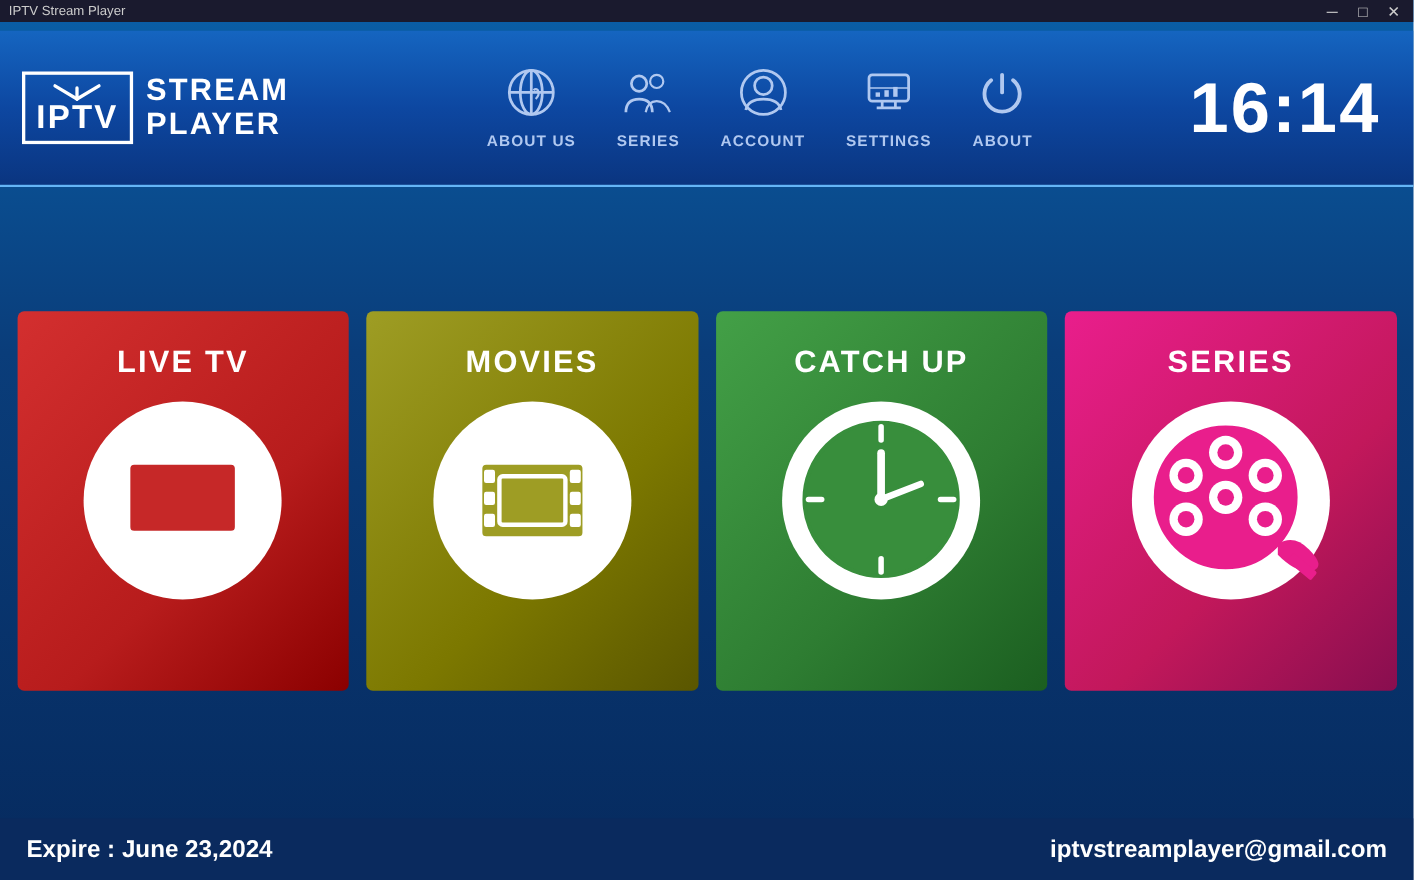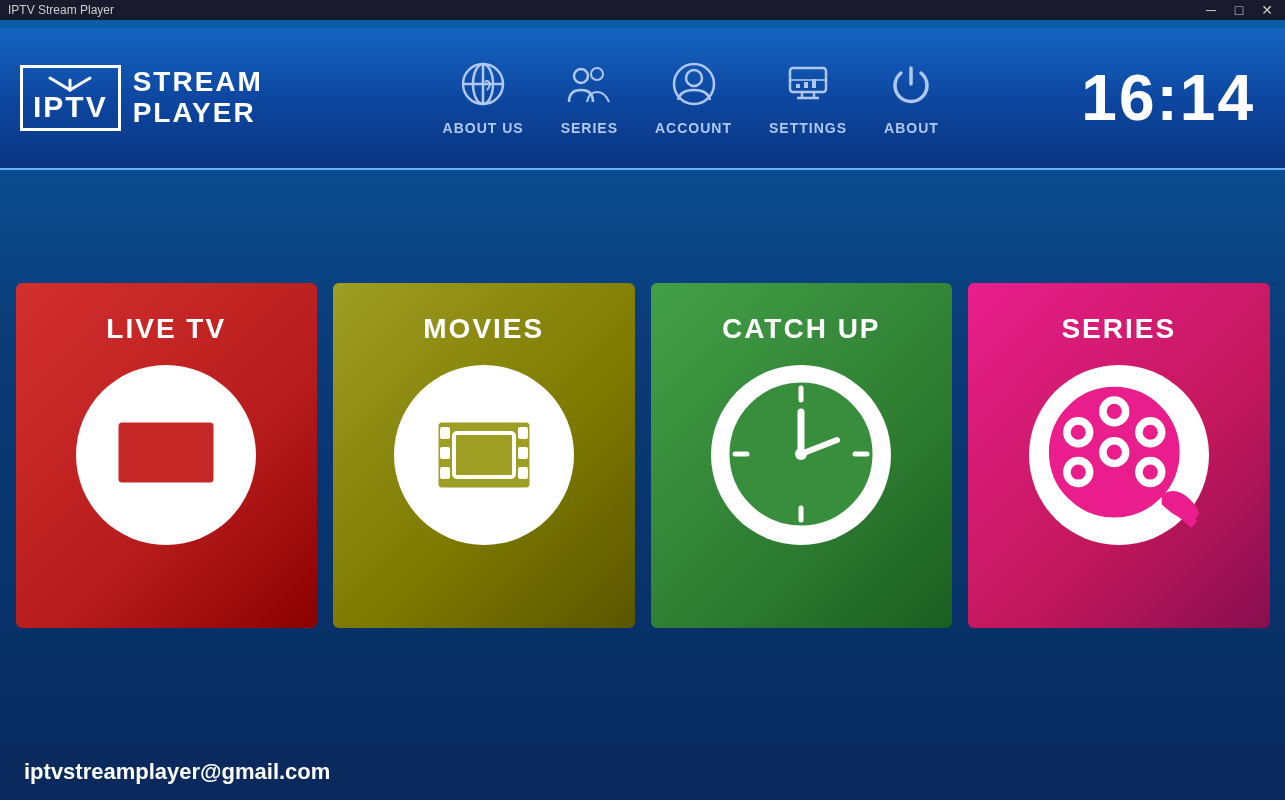--- a/index.html
+++ b/index.html
@@ -419,14 +419,15 @@
           <path d="M140 140 Q160 160 175 155 Q185 150 170 135 Q155 120 140 130 Z" fill="#e91e8c"></path>
           <rect x="155" y="138" width="30" height="10" rx="2" fill="#e91e8c" transform="rotate(40 155 138)"></rect>
         </svg>
       </div>
     </div>
 
   </div>
 </div>
 
 <div class="footer">
+  <div class="footer-expire">Expire : June 23,2024</div>
   <div class="footer-email">iptvstreamplayer@gmail.com</div>
 </div>
 
 </body></html>

